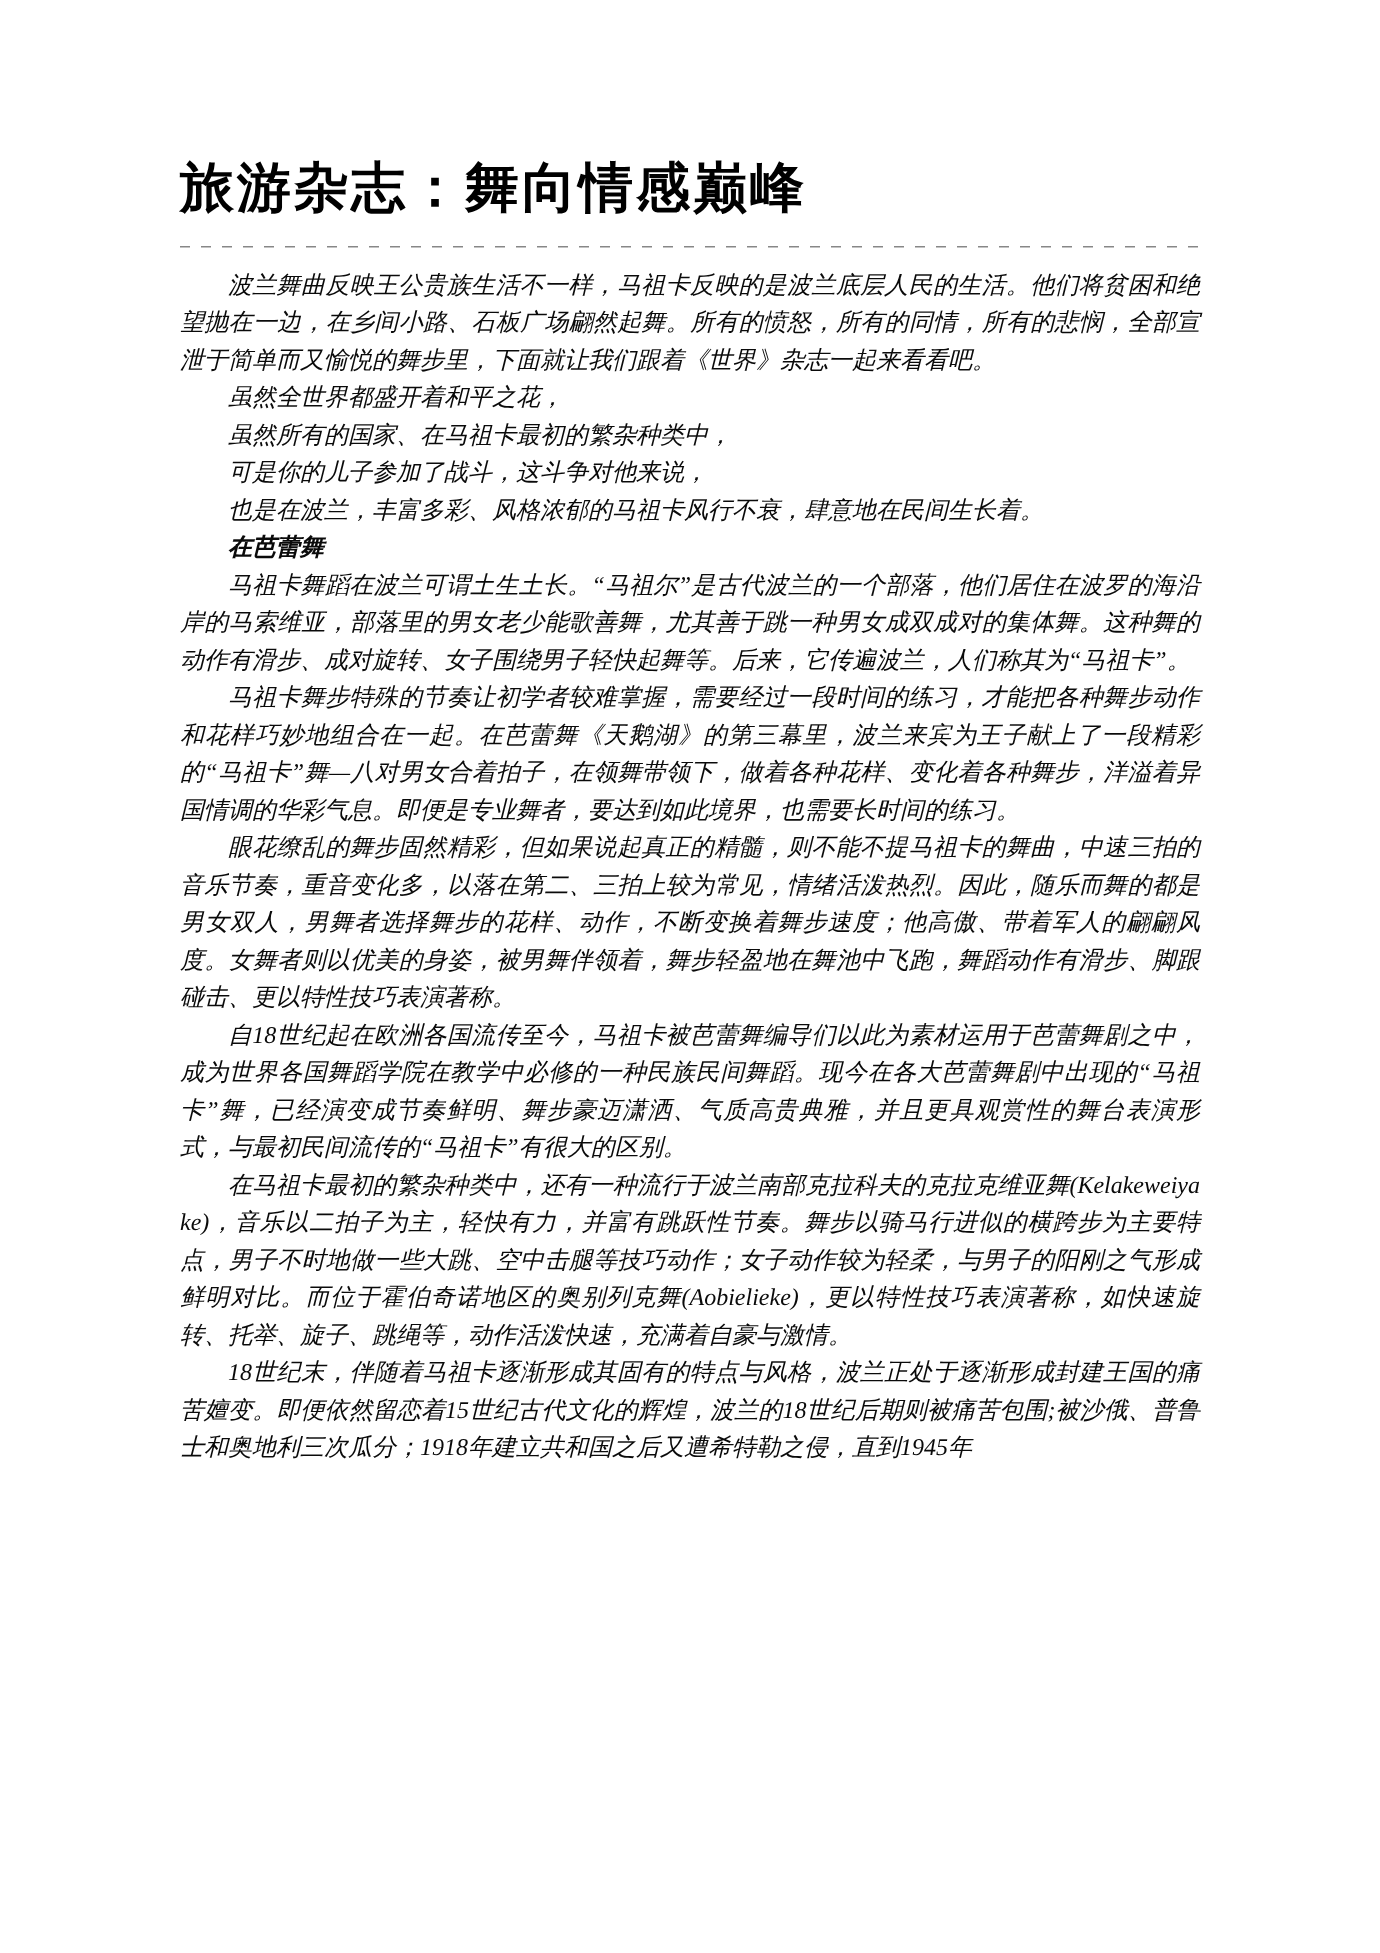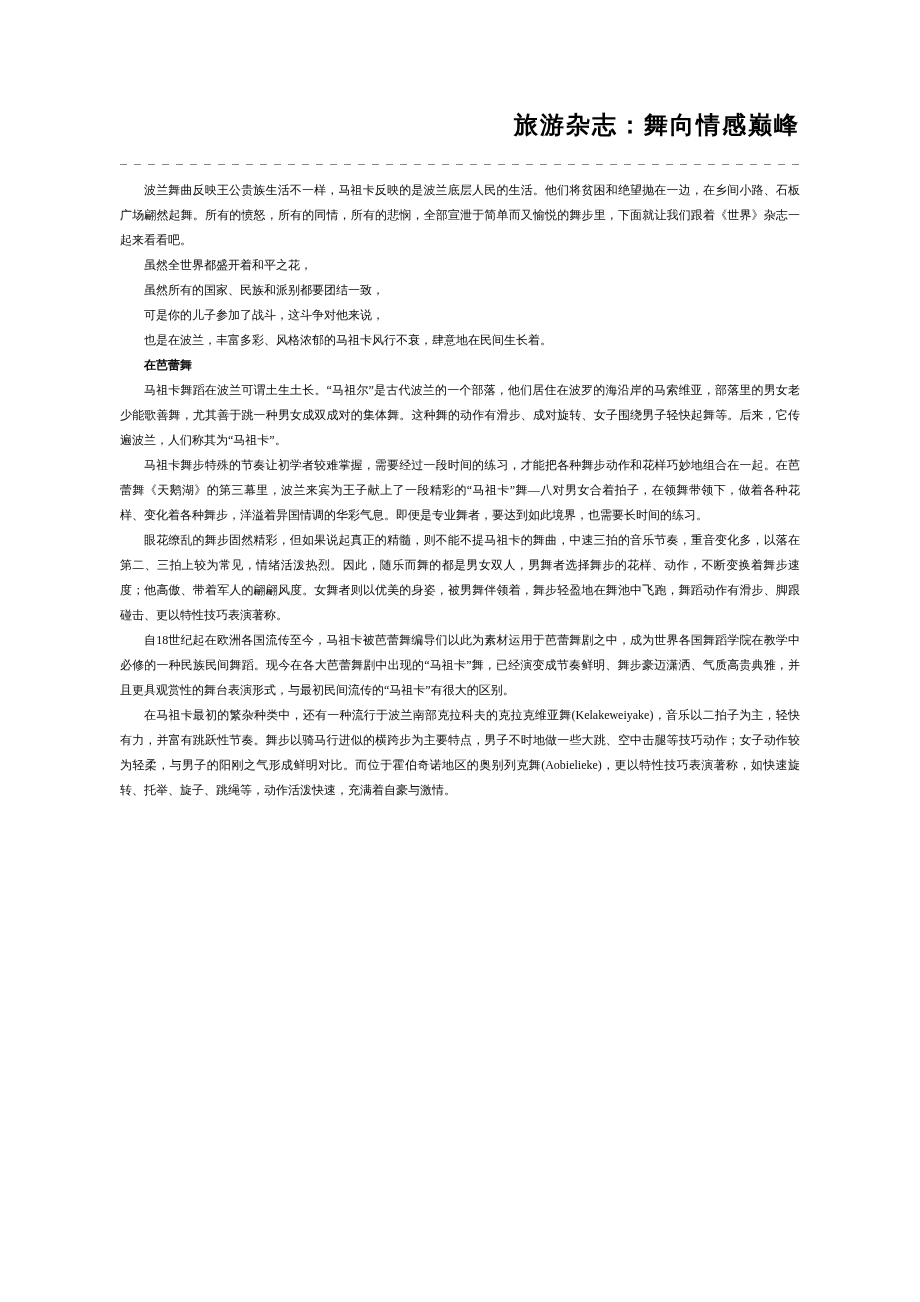--- a/index.html
+++ b/index.html
@@ -15,58 +15,60 @@
     background: #ffffff;
     padding: 102px 120px 0 120px;
     overflow: hidden;
     font-family: "Liberation Serif", "DejaVu Serif", serif;
     color: #0a0a0a;
   }
   .title {
     margin: 0 0 16px 0;
     font-family: "Liberation Sans", "DejaVu Sans", sans-serif;
     font-weight: 700;
-    font-size: 24px;
+    font-size: 36px;
     line-height: 46px;
-    text-align: right;
+    text-align: left;
     letter-spacing: 2px;
     color: #000000;
   }
   .separator {
     height: 1px;
     margin: 0 0 13px 0;
     background: repeating-linear-gradient(90deg, #878787 0 7px, transparent 7px 14px);
   }
   .article p {
     margin: 0;
-    font-size: 12px;
+    font-size: 16px;
     line-height: 25px;
     text-align: justify;
     text-indent: 2em;
     word-break: break-all;
+    font-style: italic;
   }
   .block-poem {
     text-align: right;
   }
   .block-heading {
     font-weight: 700;
   }
 </style>
 </head>
 <body>
 
 <div class="page">
   <h1 class="title">旅游杂志：舞向情感巅峰</h1>
   <div class="separator"></div>
   <div class="article" id="article">
       <p class="block block-body">波兰舞曲反映王公贵族生活不一样，马祖卡反映的是波兰底层人民的生活。他们将贫困和绝望抛在一边，在乡间小路、石板广场翩然起舞。所有的愤怒，所有的同情，所有的悲悯，全部宣泄于简单而又愉悦的舞步里，下面就让我们跟着《世界》杂志一起来看看吧。</p>
       <p class="block block-poem">虽然全世界都盛开着和平之花，</p>
-      <p class="block block-poem">虽然所有的国家、民族和派别都要团结一致，</p>
+      <p class="block block-poem">虽然所有的国家、在马祖卡最初的繁杂种类中，</p>
       <p class="block block-poem">可是你的儿子参加了战斗，这斗争对他来说，</p>
       <p class="block block-body">也是在波兰，丰富多彩、风格浓郁的马祖卡风行不衰，肆意地在民间生长着。</p>
       <p class="block block-heading">在芭蕾舞</p>
       <p class="block block-body">马祖卡舞蹈在波兰可谓土生土长。“马祖尔”是古代波兰的一个部落，他们居住在波罗的海沿岸的马索维亚，部落里的男女老少能歌善舞，尤其善于跳一种男女成双成对的集体舞。这种舞的动作有滑步、成对旋转、女子围绕男子轻快起舞等。后来，它传遍波兰，人们称其为“马祖卡”。</p>
       <p class="block block-body">马祖卡舞步特殊的节奏让初学者较难掌握，需要经过一段时间的练习，才能把各种舞步动作和花样巧妙地组合在一起。在芭蕾舞《天鹅湖》的第三幕里，波兰来宾为王子献上了一段精彩的“马祖卡”舞—八对男女合着拍子，在领舞带领下，做着各种花样、变化着各种舞步，洋溢着异国情调的华彩气息。即便是专业舞者，要达到如此境界，也需要长时间的练习。</p>
       <p class="block block-body">眼花缭乱的舞步固然精彩，但如果说起真正的精髓，则不能不提马祖卡的舞曲，中速三拍的音乐节奏，重音变化多，以落在第二、三拍上较为常见，情绪活泼热烈。因此，随乐而舞的都是男女双人，男舞者选择舞步的花样、动作，不断变换着舞步速度；他高傲、带着军人的翩翩风度。女舞者则以优美的身姿，被男舞伴领着，舞步轻盈地在舞池中飞跑，舞蹈动作有滑步、脚跟碰击、更以特性技巧表演著称。</p>
       <p class="block block-body">自18世纪起在欧洲各国流传至今，马祖卡被芭蕾舞编导们以此为素材运用于芭蕾舞剧之中，成为世界各国舞蹈学院在教学中必修的一种民族民间舞蹈。现今在各大芭蕾舞剧中出现的“马祖卡”舞，已经演变成节奏鲜明、舞步豪迈潇洒、气质高贵典雅，并且更具观赏性的舞台表演形式，与最初民间流传的“马祖卡”有很大的区别。</p>
       <p class="block block-body">在马祖卡最初的繁杂种类中，还有一种流行于波兰南部克拉科夫的克拉克维亚舞(Kelakeweiyake)，音乐以二拍子为主，轻快有力，并富有跳跃性节奏。舞步以骑马行进似的横跨步为主要特点，男子不时地做一些大跳、空中击腿等技巧动作；女子动作较为轻柔，与男子的阳刚之气形成鲜明对比。而位于霍伯奇诺地区的奥别列克舞(Aobielieke)，更以特性技巧表演著称，如快速旋转、托举、旋子、跳绳等，动作活泼快速，充满着自豪与激情。</p>
+      <p class="block block-body">18世纪末，伴随着马祖卡逐渐形成其固有的特点与风格，波兰正处于逐渐形成封建王国的痛苦嬗变。即便依然留恋着15世纪古代文化的辉煌，波兰的18世纪后期则被痛苦包围;被沙俄、普鲁士和奥地利三次瓜分；1918年建立共和国之后又遭希特勒之侵，直到1945年</p>
     </div>
 </div>
 
 </body></html>

